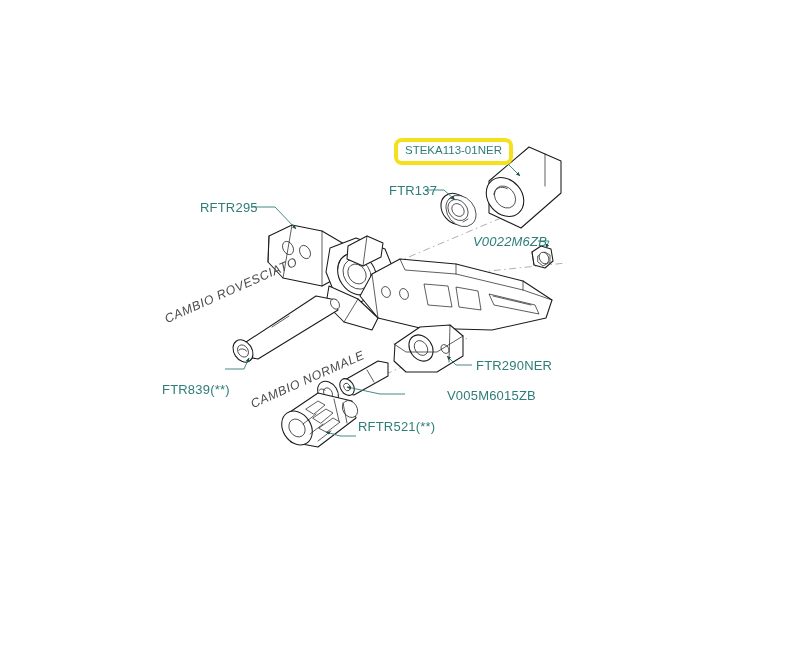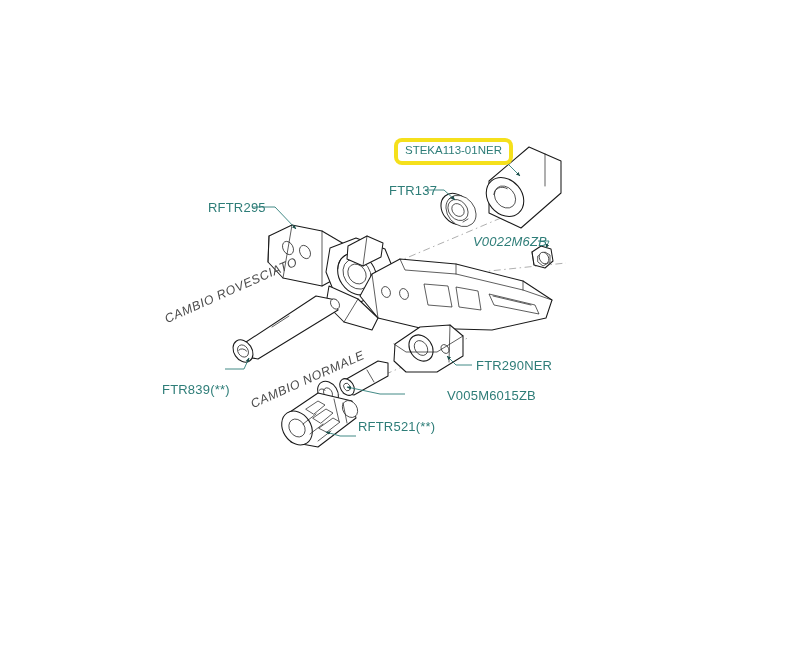--- a/index.html
+++ b/index.html
@@ -201,21 +201,21 @@
       <path class="lead" marker-end="url(#arrowTeal)" d="M472,365 L456,365 L447,356"></path>
       <path class="lead" marker-end="url(#arrowTeal)" d="M405,394 L380,394 L347,387"></path>
       <path class="lead" marker-end="url(#arrowTeal)" d="M356,436 L340,436 L326,432"></path>
     </g>
   </svg>
 
   <div class="lbl-highlight" style="left:395px; top:139px;">STEKA113-01NER</div>
 
   <div class="lbl" style="left:389px; top:184px;">FTR137</div>
 
-  <div class="lbl" style="left:208px; top:201px;">RFTR295</div>
+  <div class="lbl" style="left:200px; top:201px;">RFTR295</div>
 
   <div class="lbl" style="left:473px; top:235px;font-style:italic;">V0022M6ZB</div>
 
   <div class="lbl" style="left:162px; top:363px;margin-top:20px;">FTR839(**)</div>
 
   <div class="lbl" style="left:476px; top:359px;">FTR290NER</div>
 
   <div class="lbl" style="left:409px; top:389px;margin-left:38px;">V005M6015ZB</div>
 
   <div class="lbl" style="left:358px; top:420px;">RFTR521(**)</div>

